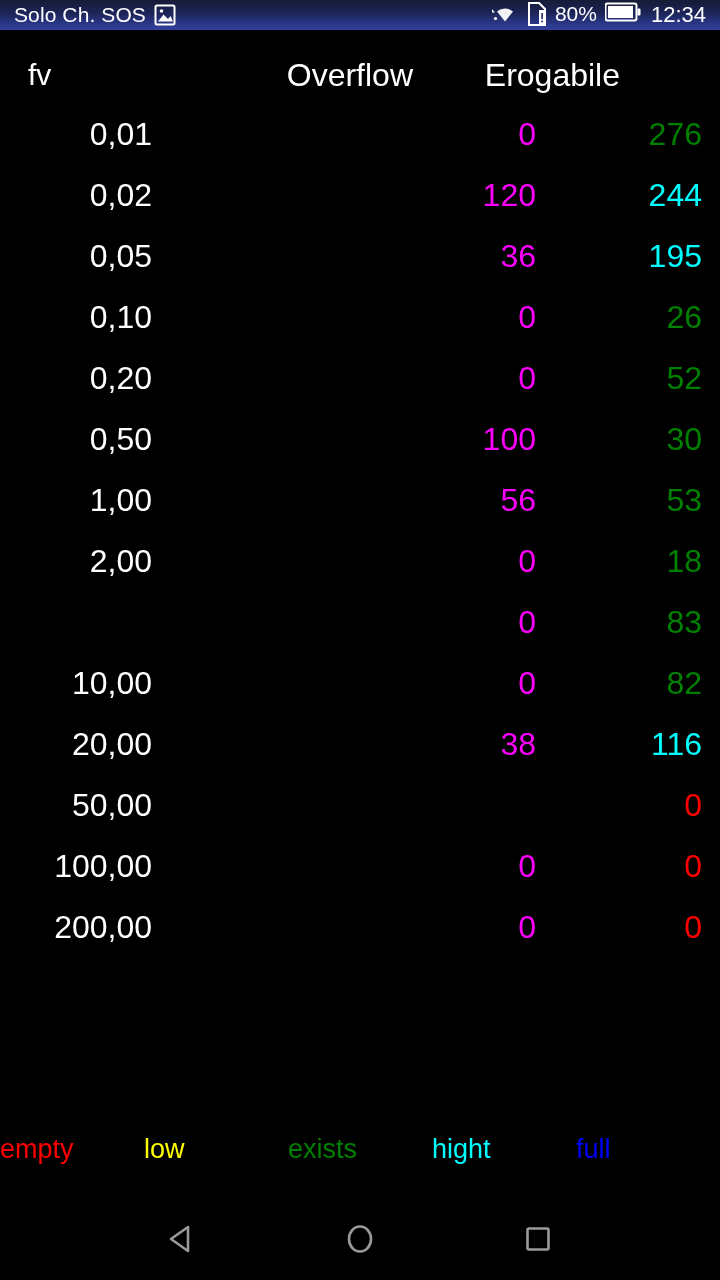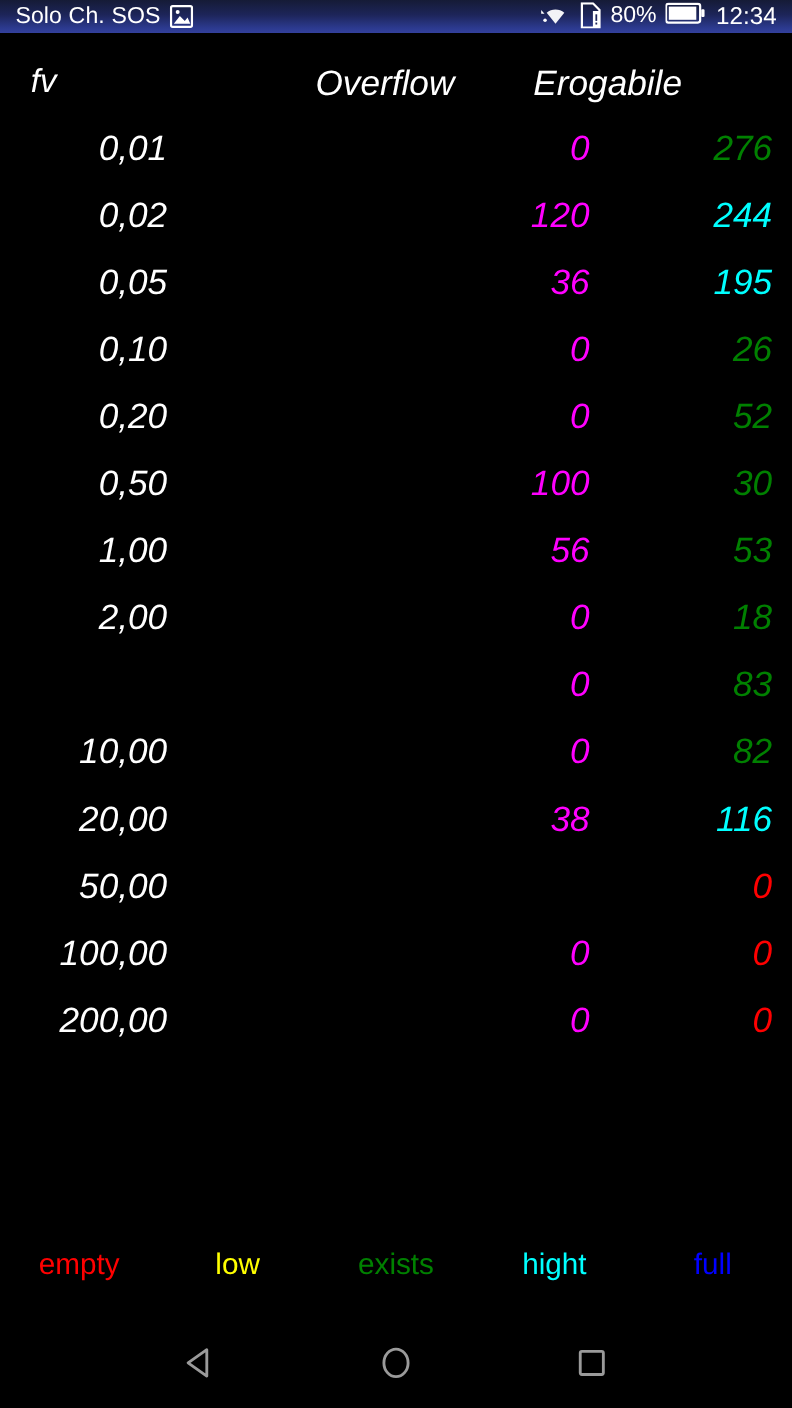--- a/index.html
+++ b/index.html
@@ -65,21 +65,20 @@
   
   .table {
     position: absolute;
     top: 46px; left: 0;
     width: 720px;
   }
   .row {
     position: relative;
     height: 61px;
     width: 628px;
-    font-style: italic;
   }
   .header-row { height: 58px; }
 
   .cell {
     position: absolute;
     top: 0;
     height: 100%;
     display: flex;
     align-items: center;
     white-space: nowrap;
@@ -128,21 +127,20 @@
     position: absolute;
     left: 0;
     top: 1120px;
     width: 720px;
     height: 58px;
     display: flex;
     align-items: center;
   }
   .legend-item {
     flex: 1 1 0;
-    text-align: center;
     font-size: 27px;
     white-space: nowrap;
   }
 
   
   .navbar {
     position: absolute;
     left: 0;
     bottom: 0;
     width: 720px;

